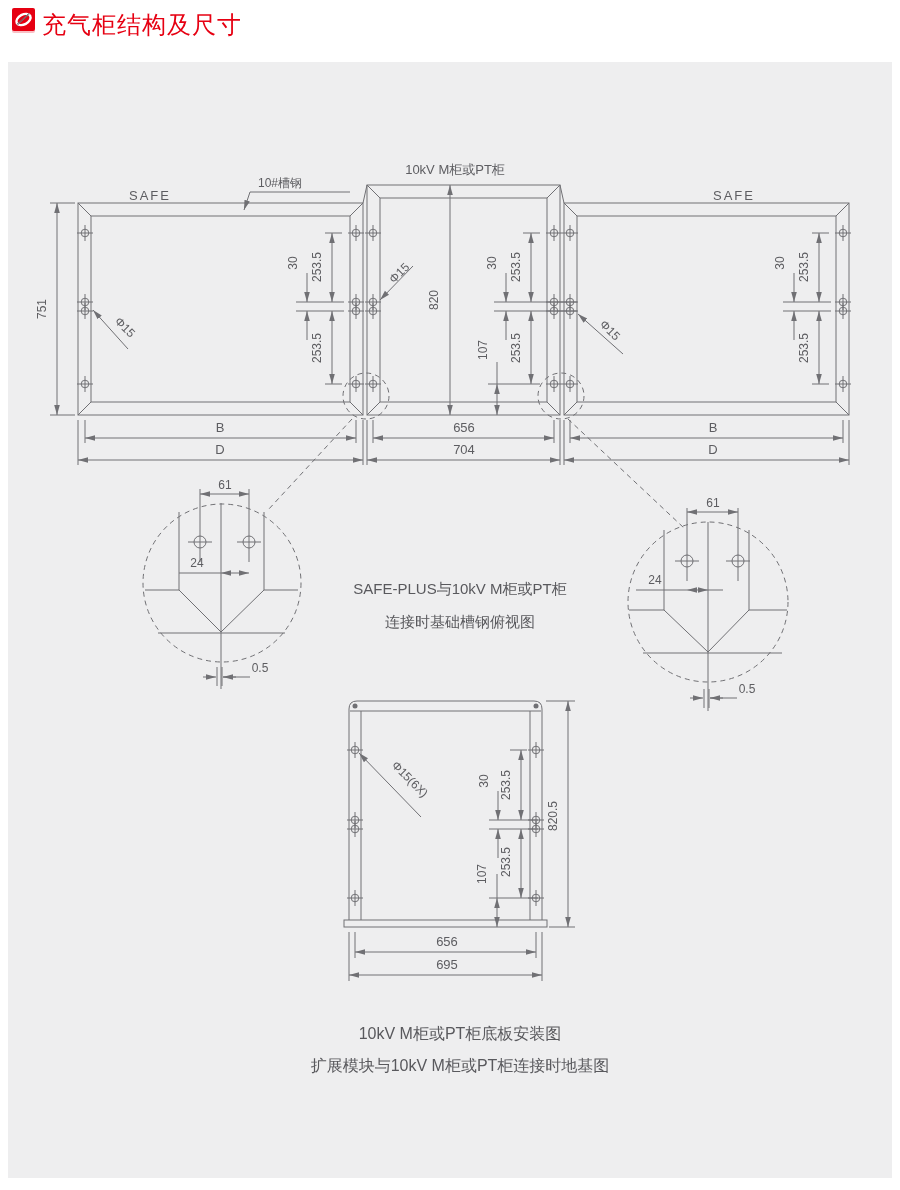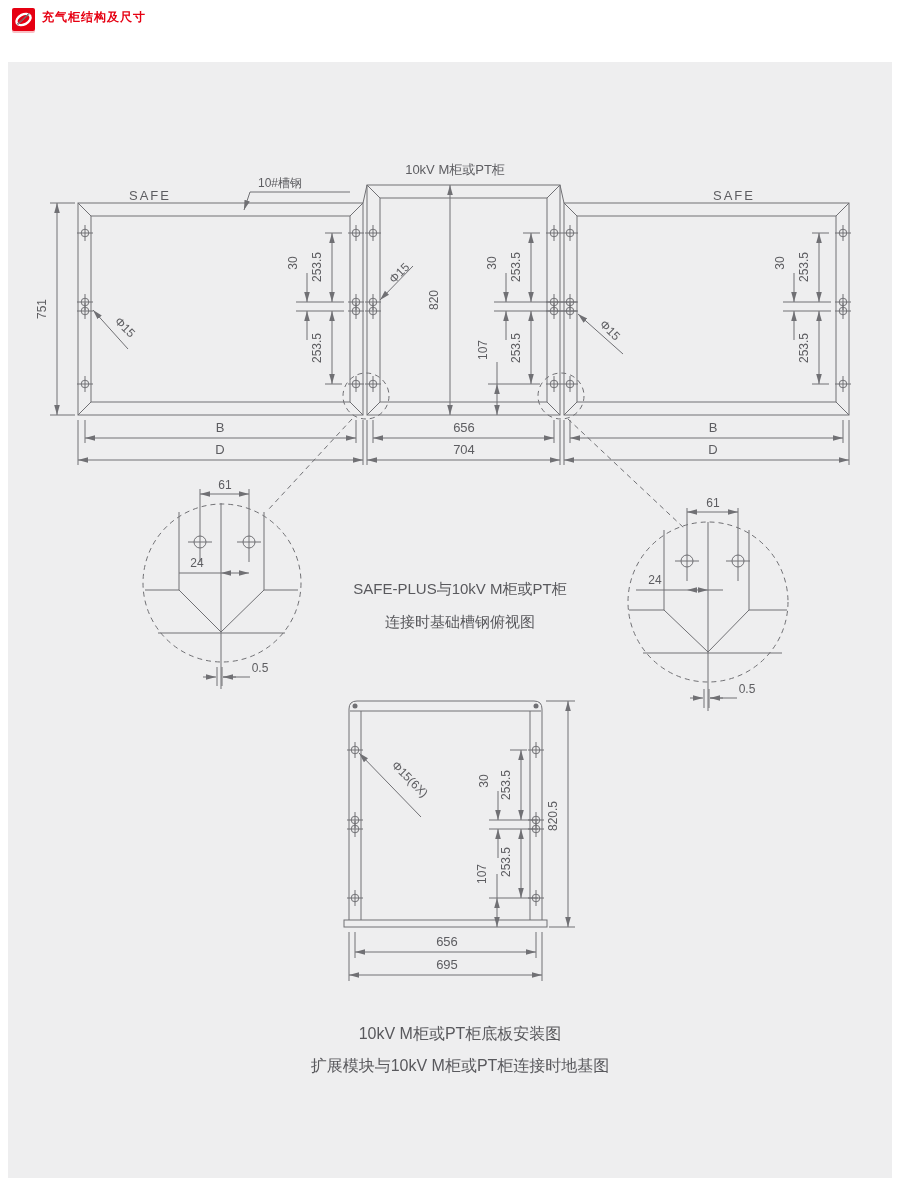--- a/index.html
+++ b/index.html
@@ -1,21 +1,21 @@
 <!DOCTYPE html>
 <html><head>
 <meta charset="utf-8">
 <style>
   html,body{margin:0;padding:0;background:#ffffff;}
   .page{position:relative;width:900px;height:1190px;background:#fff;overflow:hidden;
         font-family:"Liberation Sans","DejaVu Sans",sans-serif;}
   .hdr{position:absolute;left:0;top:0;width:900px;height:62px;background:#fff;z-index:2;}
   .hdr-icon{position:absolute;left:12px;top:8px;width:23px;height:23px;background:#e60012;
             border-radius:2px;box-shadow:0 2px 0 rgba(230,0,18,.25);}
-  .hdr-title{position:absolute;left:42px;top:9px;font-size:12px;font-weight:bold;
+  .hdr-title{position:absolute;left:42px;top:9px;font-size:24px;font-weight:normal;
              color:#e60012;letter-spacing:1px;}
   .panel{position:absolute;left:8px;top:62px;width:884px;height:1116px;background:#eeeeef;}
   svg{position:absolute;left:0;top:0;z-index:1;}
   svg line, svg rect.fr, svg path.fr, svg circle.fr, svg polyline.fr{
       stroke:#707074;stroke-width:1;fill:none;}
   svg .dash{stroke-dasharray:5,4;}
   svg text{fill:#5d5d61;font-size:12px;font-family:"Liberation Sans","DejaVu Sans",sans-serif;}
   svg text.bd{font-size:13px;}
   svg text.cap{font-size:15px;fill:#59595d;}
   svg text.cap2{font-size:16px;fill:#59595d;}

